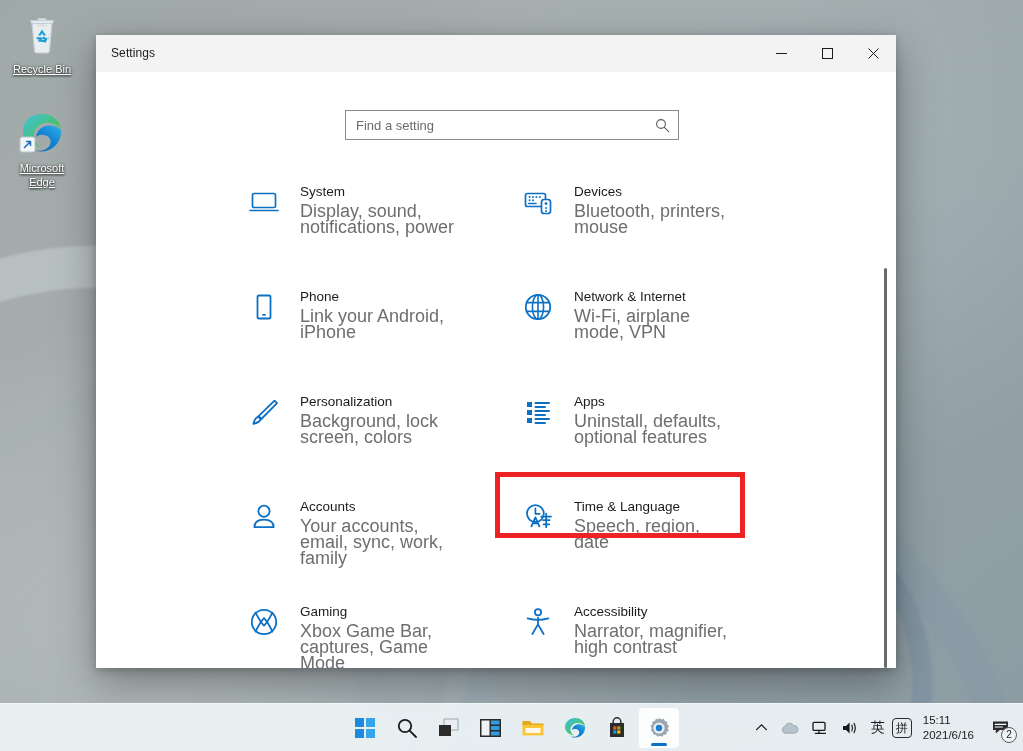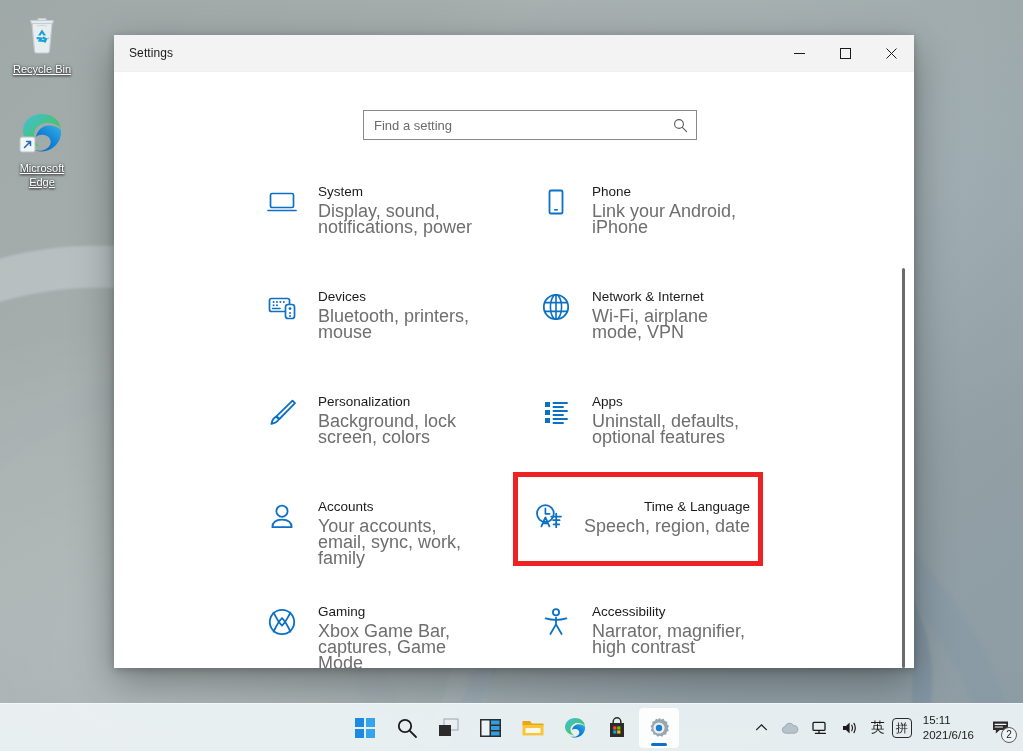--- a/index.html
+++ b/index.html
@@ -73,21 +73,21 @@
     width: 48px; height: 48px;
     margin: 0 auto 4px auto;
     position: relative;
   }
   #icon-recycle { left: 2px; top: 10px; }
   #icon-edge    { left: 2px; top: 109px; }
 
   
   #settings-window {
     position: absolute;
-    left: 114px; top: 35px;
+    left: 96px; top: 35px;
     width: 800px; height: 633px;
     background: #ffffff;
     box-shadow: 0 14px 38px rgba(0,0,0,0.34), 0 2px 8px rgba(0,0,0,0.22);
     overflow: hidden;
   }
   #titlebar {
     height: 37px;
     background: #f3f3f3;
     display: flex;
     align-items: center;
@@ -183,22 +183,22 @@
     line-height: 16px;
     max-width: 168px;
   }
   .tile.highlighted {
     position: relative;
     outline: 5px solid #ee2222;
     outline-offset: 0;
     background: #ffffff;
     z-index: 5;
     margin: -14px 0 0 -18px;
-    padding: 18px 0 0 10px;
-    width: 240px; height: 84px; text-align: right;
+    padding: 18px 0 0 18px;
+    width: 240px; height: 56px;
   }
 
   
   #scrollbar-track {
     position: absolute;
     right: 7px; top: 0; bottom: 0;
     width: 6px;
   }
   #scrollbar-thumb {
     position: absolute;
@@ -395,52 +395,52 @@
           </div>
           <div class="tile-text">
             <div class="tile-title">System</div>
             <div class="tile-desc">Display, sound, notifications, power</div>
           </div>
         </div>
 
         <div class="tile">
           <div class="tile-icon">
             <svg width="32" height="32" viewBox="0 0 32 32">
-              <rect x="9.5" y="4.5" width="13" height="23" rx="1.6" fill="none" stroke="currentColor" stroke-width="1.8"></rect>
-              <rect x="14.2" y="23" width="3.6" height="1.6" fill="currentColor"></rect>
-            </svg>
-          </div>
-          <div class="tile-text">
-            <div class="tile-title">Phone</div>
-            <div class="tile-desc">Link your Android, iPhone</div>
-          </div>
-        </div>
-
-        <div class="tile">
-          <div class="tile-icon">
-            <svg width="32" height="32" viewBox="0 0 32 32">
               <rect x="3.5" y="7.5" width="20" height="13" rx="2" fill="none" stroke="currentColor" stroke-width="1.7"></rect>
               <g fill="currentColor">
                 <circle cx="7.6" cy="11" r="1"></circle>
                   <circle cx="11" cy="11" r="1"></circle>
                   <circle cx="14.4" cy="11" r="1"></circle>
                   <circle cx="17.8" cy="11" r="1"></circle>
                 <circle cx="7.6" cy="14.2" r="1"></circle>
                   <circle cx="11" cy="14.2" r="1"></circle>
               </g>
               <path d="M6.6 17.6 H14" stroke="currentColor" stroke-width="1.5" stroke-linecap="round"></path>
               <rect x="19.5" y="13.5" width="9" height="14" rx="2.6" fill="#ffffff" stroke="currentColor" stroke-width="1.7"></rect>
               <circle cx="24" cy="17.6" r="1.4" fill="currentColor"></circle>
               <circle cx="24" cy="22" r="1" fill="currentColor"></circle>
               <circle cx="24" cy="25" r="1" fill="currentColor"></circle>
             </svg>
           </div>
           <div class="tile-text">
             <div class="tile-title">Devices</div>
             <div class="tile-desc">Bluetooth, printers, mouse</div>
+          </div>
+        </div>
+
+        <div class="tile">
+          <div class="tile-icon">
+            <svg width="32" height="32" viewBox="0 0 32 32">
+              <rect x="9.5" y="4.5" width="13" height="23" rx="1.6" fill="none" stroke="currentColor" stroke-width="1.8"></rect>
+              <rect x="14.2" y="23" width="3.6" height="1.6" fill="currentColor"></rect>
+            </svg>
+          </div>
+          <div class="tile-text">
+            <div class="tile-title">Phone</div>
+            <div class="tile-desc">Link your Android, iPhone</div>
           </div>
         </div>
 
         <div class="tile">
           <div class="tile-icon">
             <svg width="32" height="32" viewBox="0 0 32 32">
               <circle cx="16" cy="16" r="12.2" fill="none" stroke="currentColor" stroke-width="1.8"></circle>
               <ellipse cx="16" cy="16" rx="5.6" ry="12.2" fill="none" stroke="currentColor" stroke-width="1.6"></ellipse>
               <path d="M4.6 11.6 H27.4 M4.6 20.4 H27.4 M16 3.8 V28.2" stroke="currentColor" stroke-width="1.6"></path>
             </svg>

